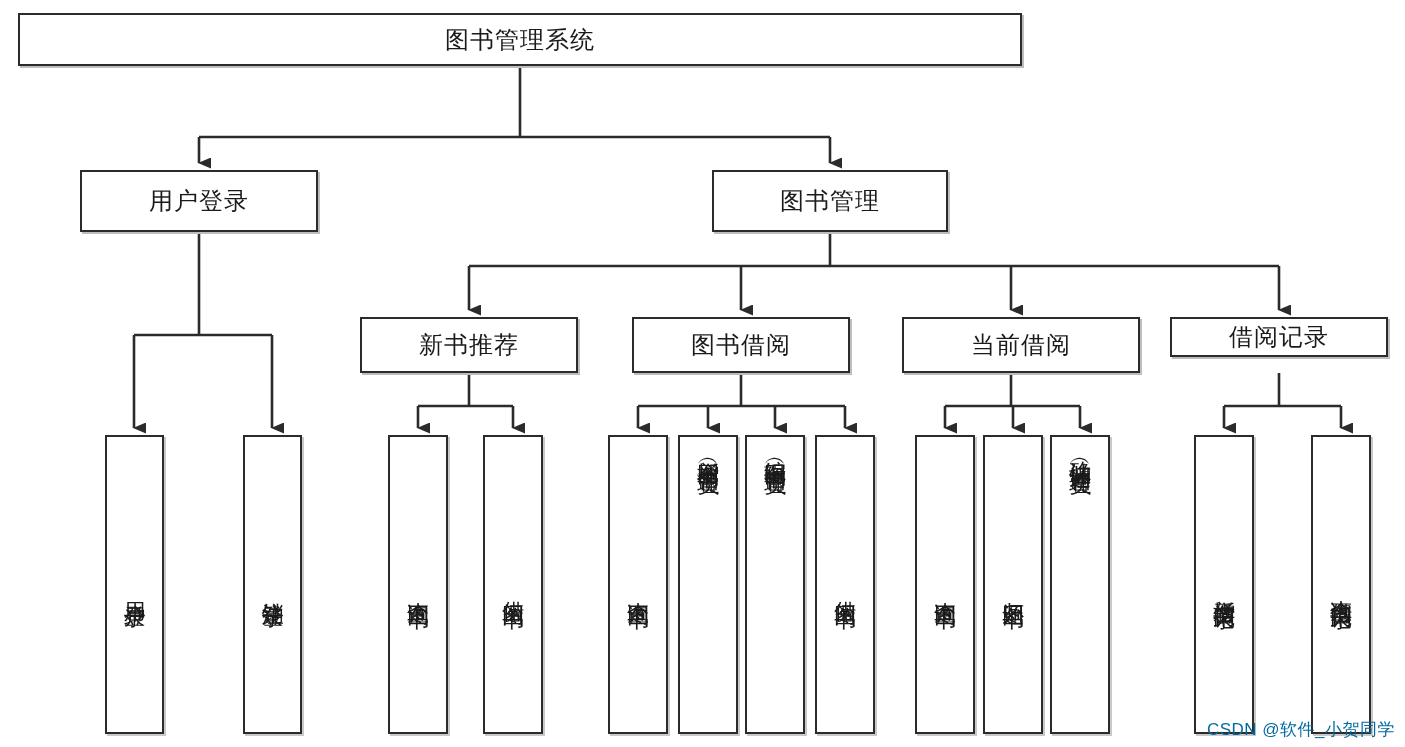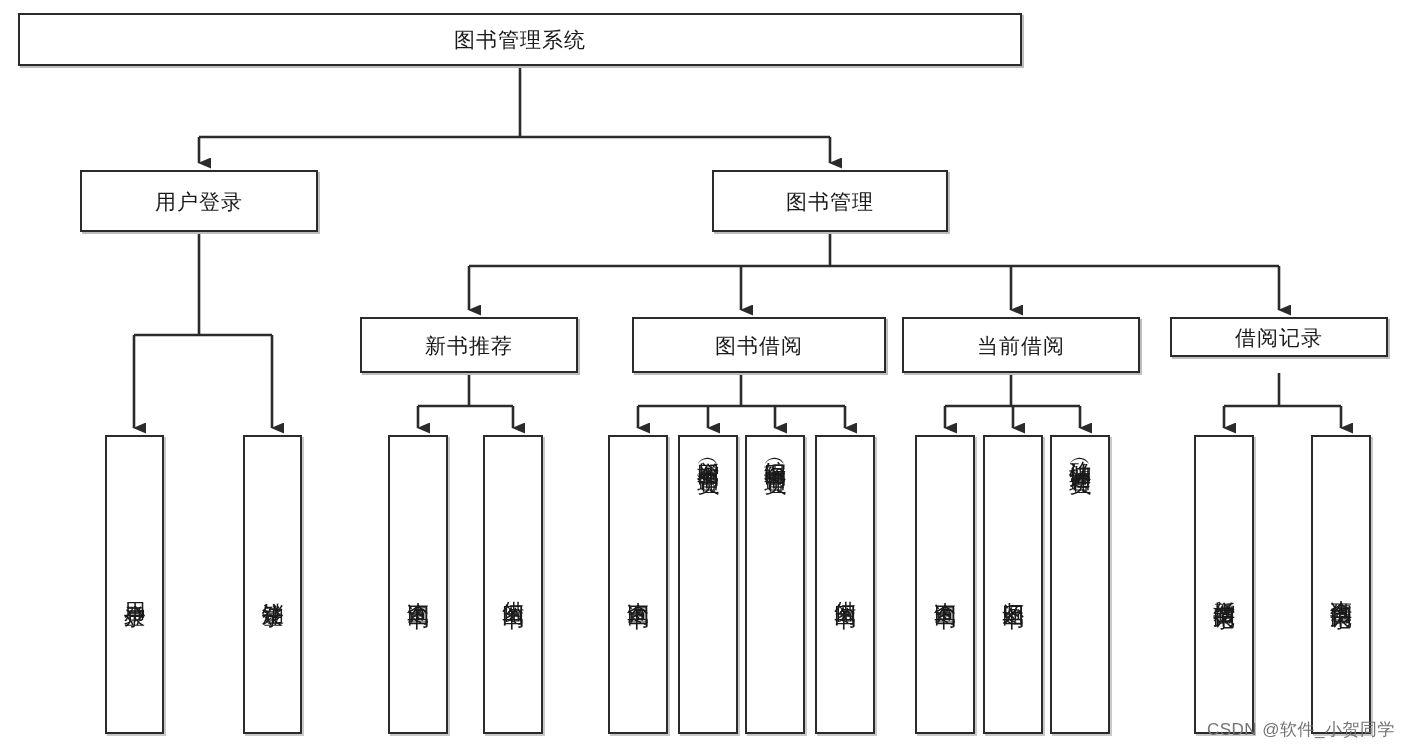--- a/index.html
+++ b/index.html
@@ -16,21 +16,21 @@
     position:absolute;
     background:#ffffff;
     border:2px solid #2b2b2b;
     box-sizing:border-box;
     display:flex;
     align-items:center;
     justify-content:center;
   }
   .nodebox.shadowed{ box-shadow:2px 2px 0 0 #bdbdbd; }
   .hlabel{
-    font-size:21px;
+    font-size:24px;
     color:#1a1a1a;
     letter-spacing:1px;
     white-space:nowrap;
     line-height:1;
   }
   .leafbox{
     position:absolute;
     background:#ffffff;
     border:2px solid #2b2b2b;
     box-sizing:border-box;
@@ -48,21 +48,21 @@
     line-height:1.12;
     letter-spacing:2px;
     white-space:nowrap;
   }
   .leafbox.mid .vlabel{ align-self:center; }
   .watermark{
     position:absolute;
     right:10px;
     bottom:6px;
     font-size:17px;
-    color:#737373;
+    color:#0369a1;
     white-space:nowrap;
     letter-spacing:0.5px;
   }
 </style>
 </head>
 <body>
 
 <div id="stage">
 
   <svg id="diagram" viewBox="0 0 1405 747" xmlns="http://www.w3.org/2000/svg">
@@ -125,21 +125,21 @@
   <div class="nodebox shadowed" style="left:80px;top:170px;width:238px;height:62px;">
     <span class="hlabel">用户登录</span>
   </div>
   <div class="nodebox shadowed" style="left:712px;top:170px;width:236px;height:62px;">
     <span class="hlabel">图书管理</span>
   </div>
 
   <div class="nodebox shadowed" style="left:360px;top:317px;width:218px;height:56px;">
     <span class="hlabel">新书推荐</span>
   </div>
-  <div class="nodebox shadowed" style="left:632px;top:317px;width:254px;height:56px;">
+  <div class="nodebox shadowed" style="left:632px;top:317px;width:218px;height:56px;">
     <span class="hlabel">图书借阅</span>
   </div>
   <div class="nodebox shadowed" style="left:902px;top:317px;width:238px;height:56px;">
     <span class="hlabel">当前借阅</span>
   </div>
   <div class="nodebox shadowed" style="left:1170px;top:317px;width:218px;height:40px;">
     <span class="hlabel">借阅记录</span>
   </div>
 
   <div class="leafbox mid" style="left:105px;top:435px;width:59px;height:299px;">

